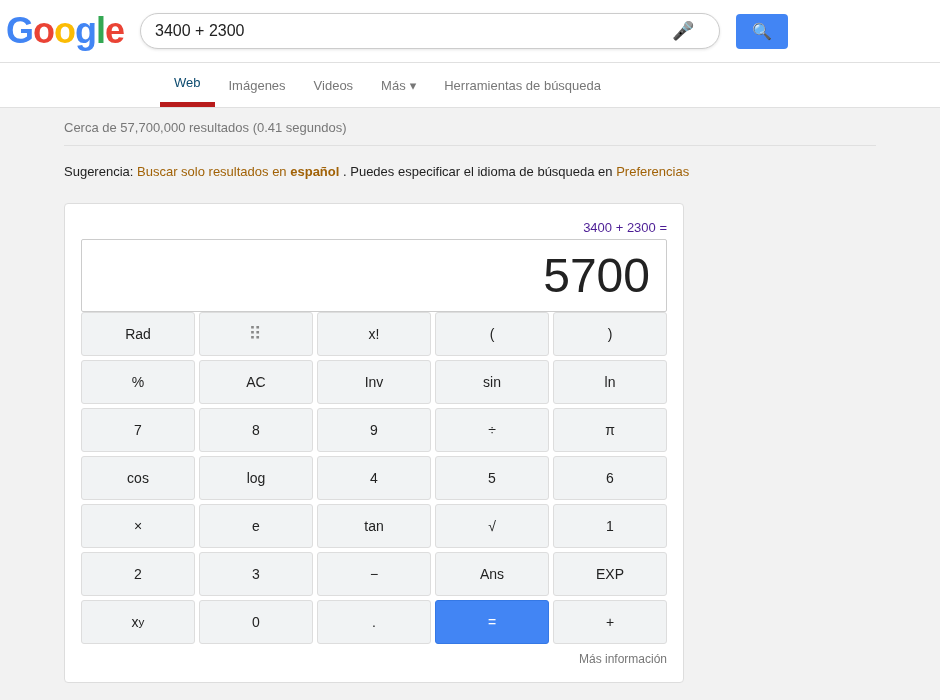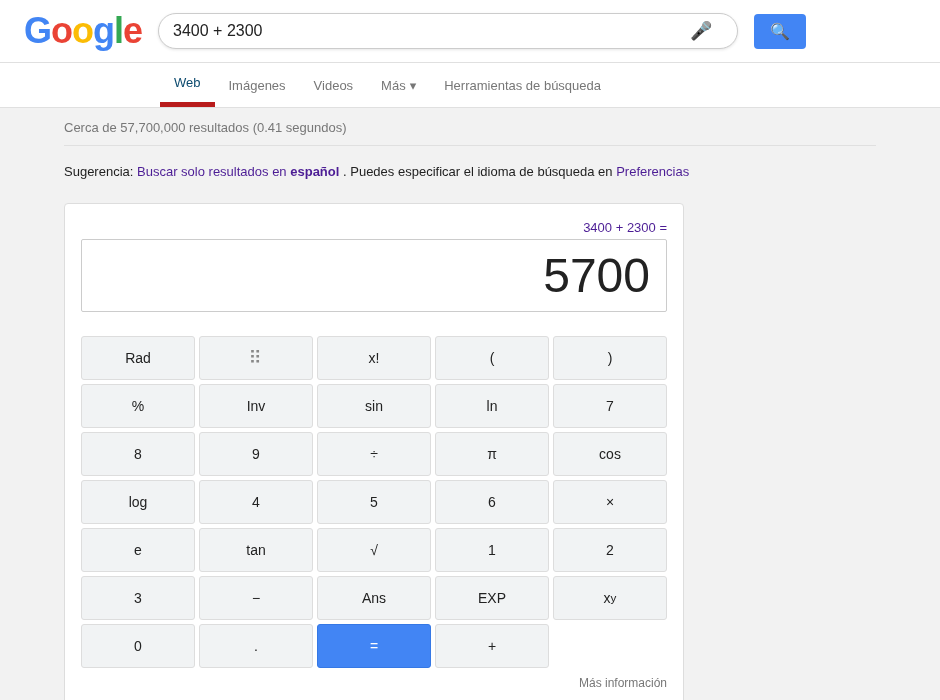--- a/index.html
+++ b/index.html
@@ -6,21 +6,21 @@
     body {
       font-family: Arial, sans-serif;
       background: #f2f2f2;
       font-size: 14px;
       color: #222;
     }
 
     
     .header {
       background: #fff;
-      padding: 10px 24px;
+      padding: 10px 6px;
       display: flex;
       align-items: center;
       gap: 16px;
       border-bottom: 1px solid #e0e0e0;
     }
     .google-logo {
       font-size: 36px;
       font-weight: bold;
       letter-spacing: -1px;
     }
@@ -101,21 +101,21 @@
       font-size: 13px;
       margin-bottom: 10px;
     }
     .suggestion {
       font-size: 13px;
       color: #222;
       margin-bottom: 20px;
       line-height: 1.6;
     }
     .suggestion a {
-      color: #4c1d95;
+      color: #a16207;
       text-decoration: none;
     }
 
     
     .calculator-wrapper {
       background: #fff;
       border: 1px solid #ddd;
       border-radius: 4px;
       padding: 16px;
       max-width: 620px;
@@ -126,21 +126,21 @@
       font-size: 13px;
       margin-bottom: 4px;
     }
     .calc-display {
       background: #fff;
       border: 1px solid #ccc;
       border-radius: 2px;
       text-align: right;
       font-size: 48px;
       padding: 8px 16px;
-      margin-bottom: 24px;
+      margin-bottom: 0;
       color: #222;
     }
     .calc-grid {
       display: grid;
       grid-template-columns: repeat(5, 1fr);
       gap: 4px;
     }
     .calc-btn {
       background: #f1f3f4;
       border: 1px solid #ddd;
@@ -229,20 +229,21 @@
     <div class="calc-display">5700</div>
 
     <div class="calc-grid">
 
       <button class="calc-btn">Rad</button>
       <button class="calc-btn grid-icon" style="font-size:18px; letter-spacing:2px; color:#888;">⠿</button>
       <button class="calc-btn">x!</button>
       <button class="calc-btn">(</button>
       <button class="calc-btn">)</button>
       <button class="calc-btn">%</button>
+      <button class="calc-btn">AC</button>
 
       <button class="calc-btn">Inv</button>
       <button class="calc-btn">sin</button>
       <button class="calc-btn">ln</button>
       <button class="calc-btn">7</button>
       <button class="calc-btn">8</button>
       <button class="calc-btn">9</button>
       <button class="calc-btn">÷</button>
 
       <button class="calc-btn">π</button>

